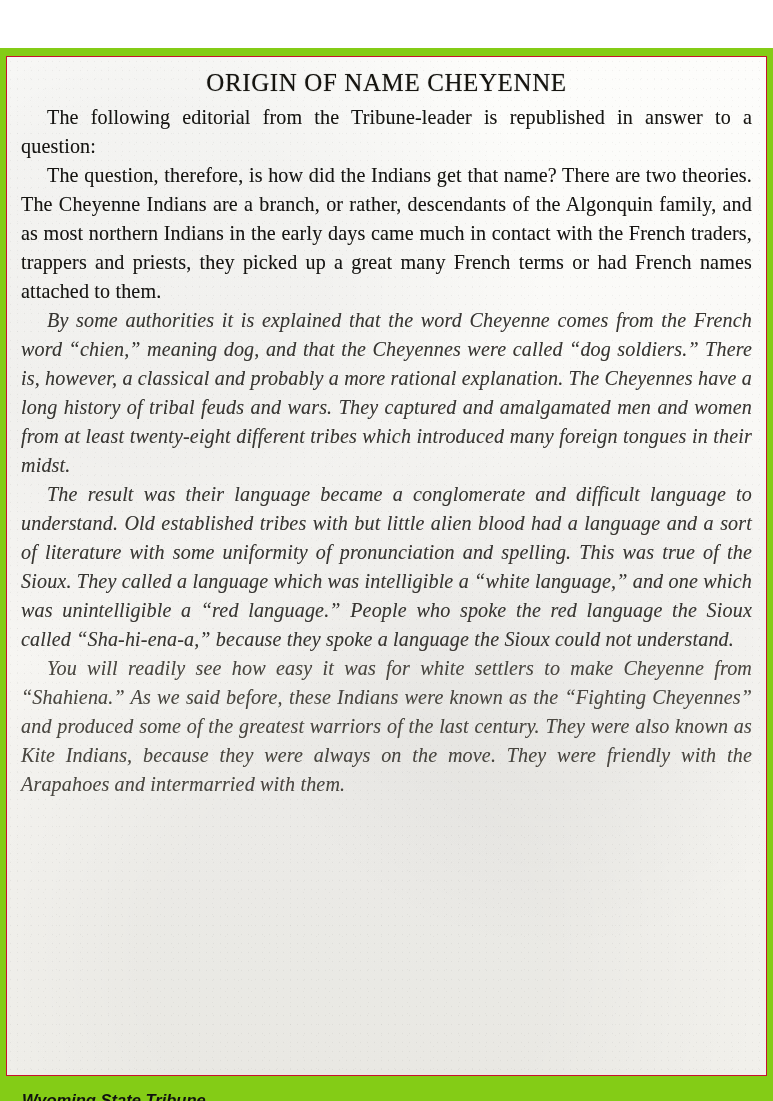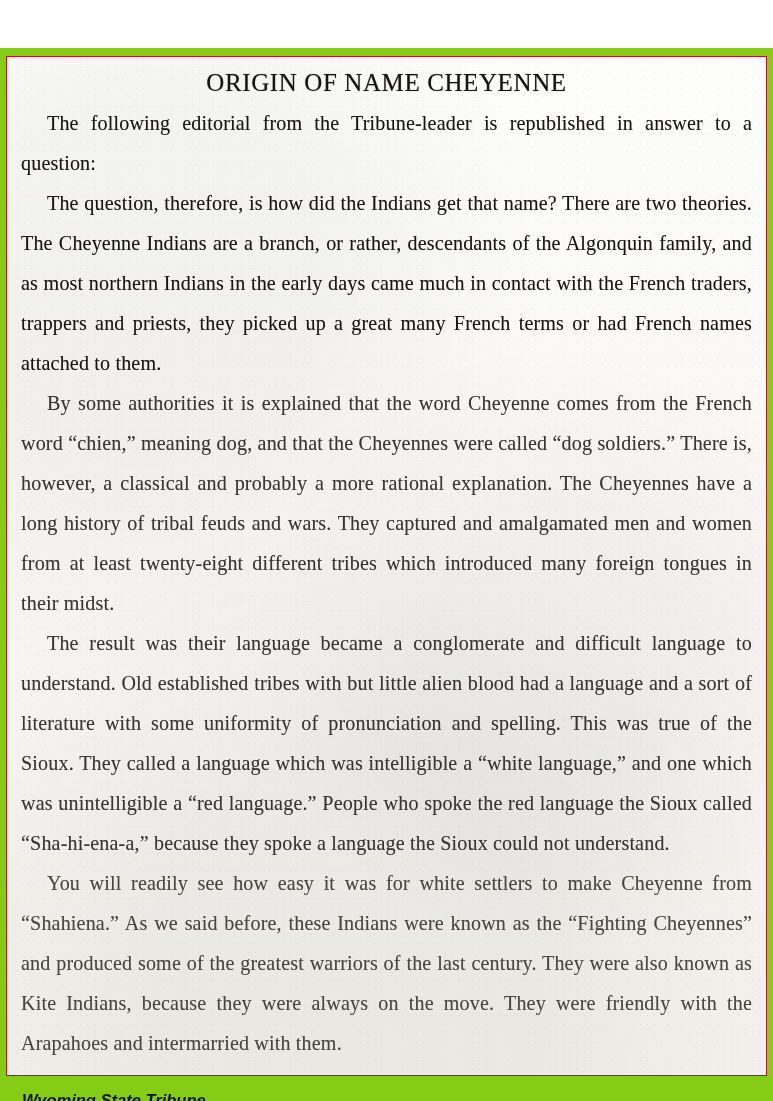--- a/index.html
+++ b/index.html
@@ -43,37 +43,39 @@
     font-size: 25px;
     letter-spacing: 0.6px;
     color: #15140f;
     margin: 2px 0 6px 0;
     font-weight: 400;
     text-shadow: 0 0 1px rgba(0,0,0,0.45);
   }
   .article {
     font-family: "Liberation Serif", serif;
     font-size: 20.1px;
-    line-height: 40px;
+    line-height: 29px;
     color: #161512;
     text-align: justify;
     text-shadow: 0 0 0.6px rgba(0,0,0,0.3);
     letter-spacing: 0.15px;
   }
   .article p {
     margin: 0;
     text-indent: 26px;
   }
   .article p.p-faded {
     color: #2a2824;
     opacity: 0.93;
+    font-style: italic;
   }
   .article p.p-light {
     color: #333029;
     opacity: 0.88;
+    font-style: italic;
   }
   .speckle {
     position: absolute;
     inset: 0;
     pointer-events: none;
     opacity: 0.35;
     background-image:
       radial-gradient(rgba(0,0,0,0.14) 0.5px, rgba(255,255,255,0) 0.8px),
       radial-gradient(rgba(0,0,0,0.10) 0.5px, rgba(255,255,255,0) 0.8px);
     background-size: 7px 9px, 13px 11px;

